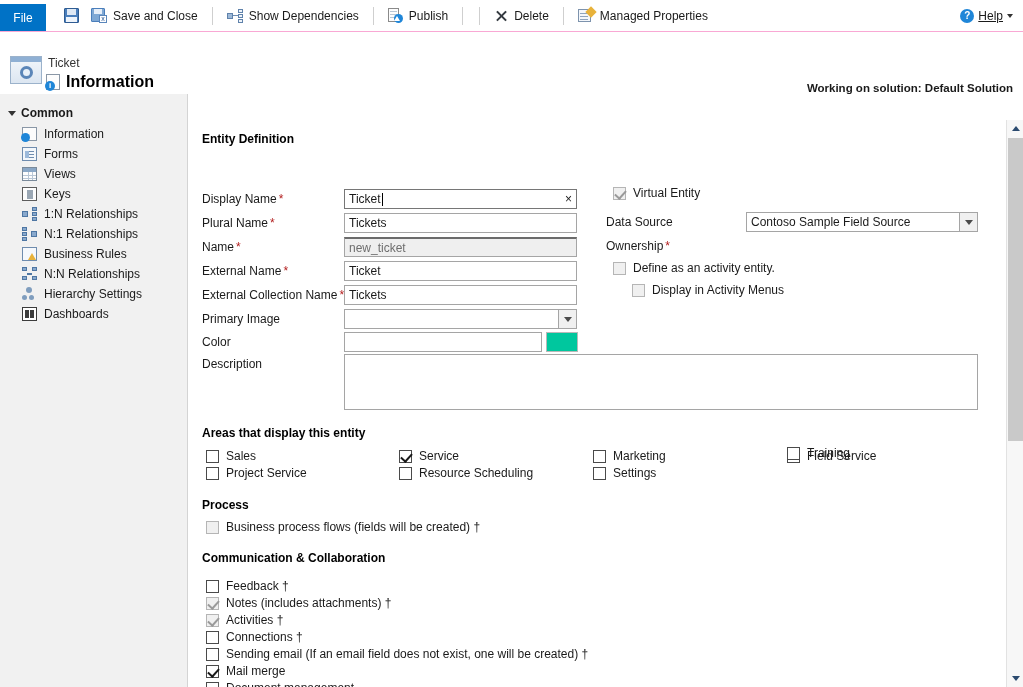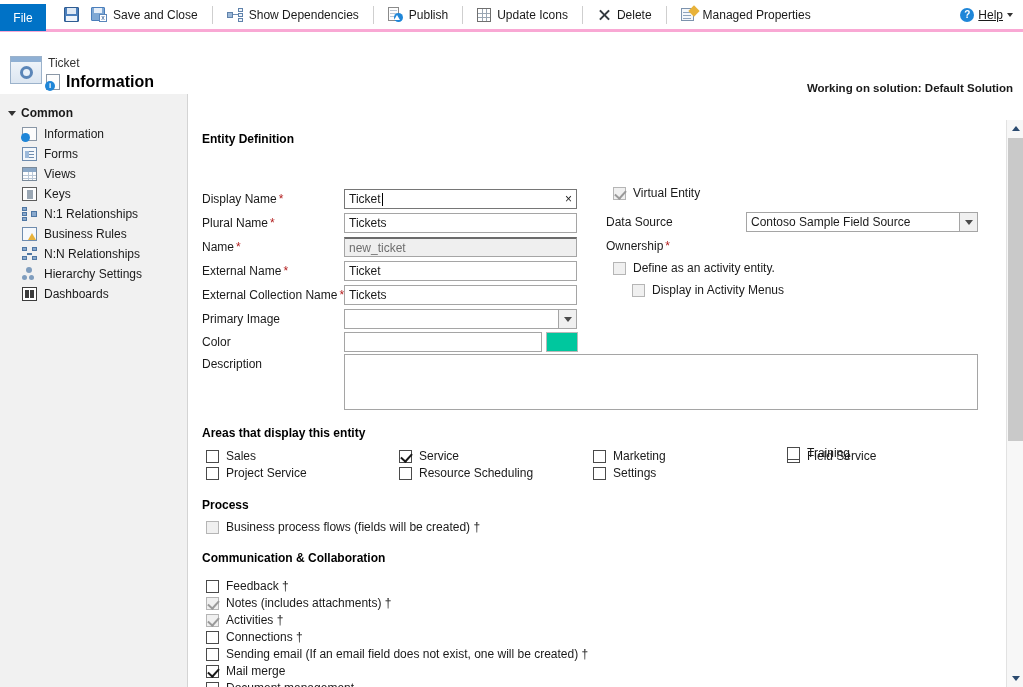--- a/index.html
+++ b/index.html
@@ -11,21 +11,21 @@
     font-family: "Liberation Sans", sans-serif;
     font-size: 12px;
     color: #1a1a1a;
   }
   #app { position: relative; width: 1023px; height: 687px; }
 
   
   .ribbon {
     position: absolute; left: 0; top: 0; width: 1023px; height: 32px;
     background: #ffffff;
-    border-bottom: 3px solid #f9a8d4;
+    border-bottom: 1px solid #f9a8d4;
     display: flex; align-items: center;
   }
   .file-btn {
     width: 46px; height: 27px; margin-top: 4px;
     background: #0072c6; color: #ffffff;
     font-size: 12px; display: flex; align-items: center; justify-content: center;
     cursor: pointer; align-self: flex-start;
   }
   .rb-sep {
     width: 1px; height: 18px; background: #cfcfcf; margin: 0 8px;
@@ -297,29 +297,20 @@
           <span class="ln" style="top:6px"></span>
           <span class="ln" style="top:9px"></span>
         <span class="bub"></span>
           <span class="ar"></span>
       </span>
       <span>Publish</span>
     </div>
 
     <div class="rb-sep"></div>
 
-    <div class="rb-item">
-      <span class="ico ico-grid">
-        <span class="hl" style="top:4px"></span>
-          <span class="hl" style="top:8px"></span>
-        <span class="vl" style="left:4px"></span>
-          <span class="vl" style="left:8px"></span>
-      </span>
-      <span>Update Icons</span>
-    </div>
 
     <div class="rb-sep"></div>
 
     <div class="rb-item">
       <span class="ico ico-del"></span>
       <span>Delete</span>
     </div>
 
     <div class="rb-sep"></div>
 
@@ -386,20 +377,29 @@
       <span>Views</span>
     </div>
     <div class="side-item">
       <span class="si-ico si-keys">
           <span class="k"></span>
         </span>
       <span>Keys</span>
     </div>
     <div class="side-item">
       <span class="si-ico si-rel">
+        <i style="left:0;top:4px;width:6px;height:6px"></i>
+        <i style="right:0;top:0;width:5px;height:4px"></i>
+        <i style="right:0;top:5px;width:5px;height:4px"></i>
+        <i style="right:0;top:10px;width:5px;height:4px"></i>
+      </span>
+      <span>1:N Relationships</span>
+    </div>
+    <div class="side-item">
+      <span class="si-ico si-rel">
         <i style="left:0;top:0;width:5px;height:4px"></i>
         <i style="left:0;top:5px;width:5px;height:4px"></i>
         <i style="left:0;top:10px;width:5px;height:4px"></i>
         <i style="right:0;top:4px;width:6px;height:6px"></i>
       </span>
       <span>N:1 Relationships</span>
     </div>
     <div class="side-item">
       <span class="si-ico si-br">
         <span class="bolt"></span>

